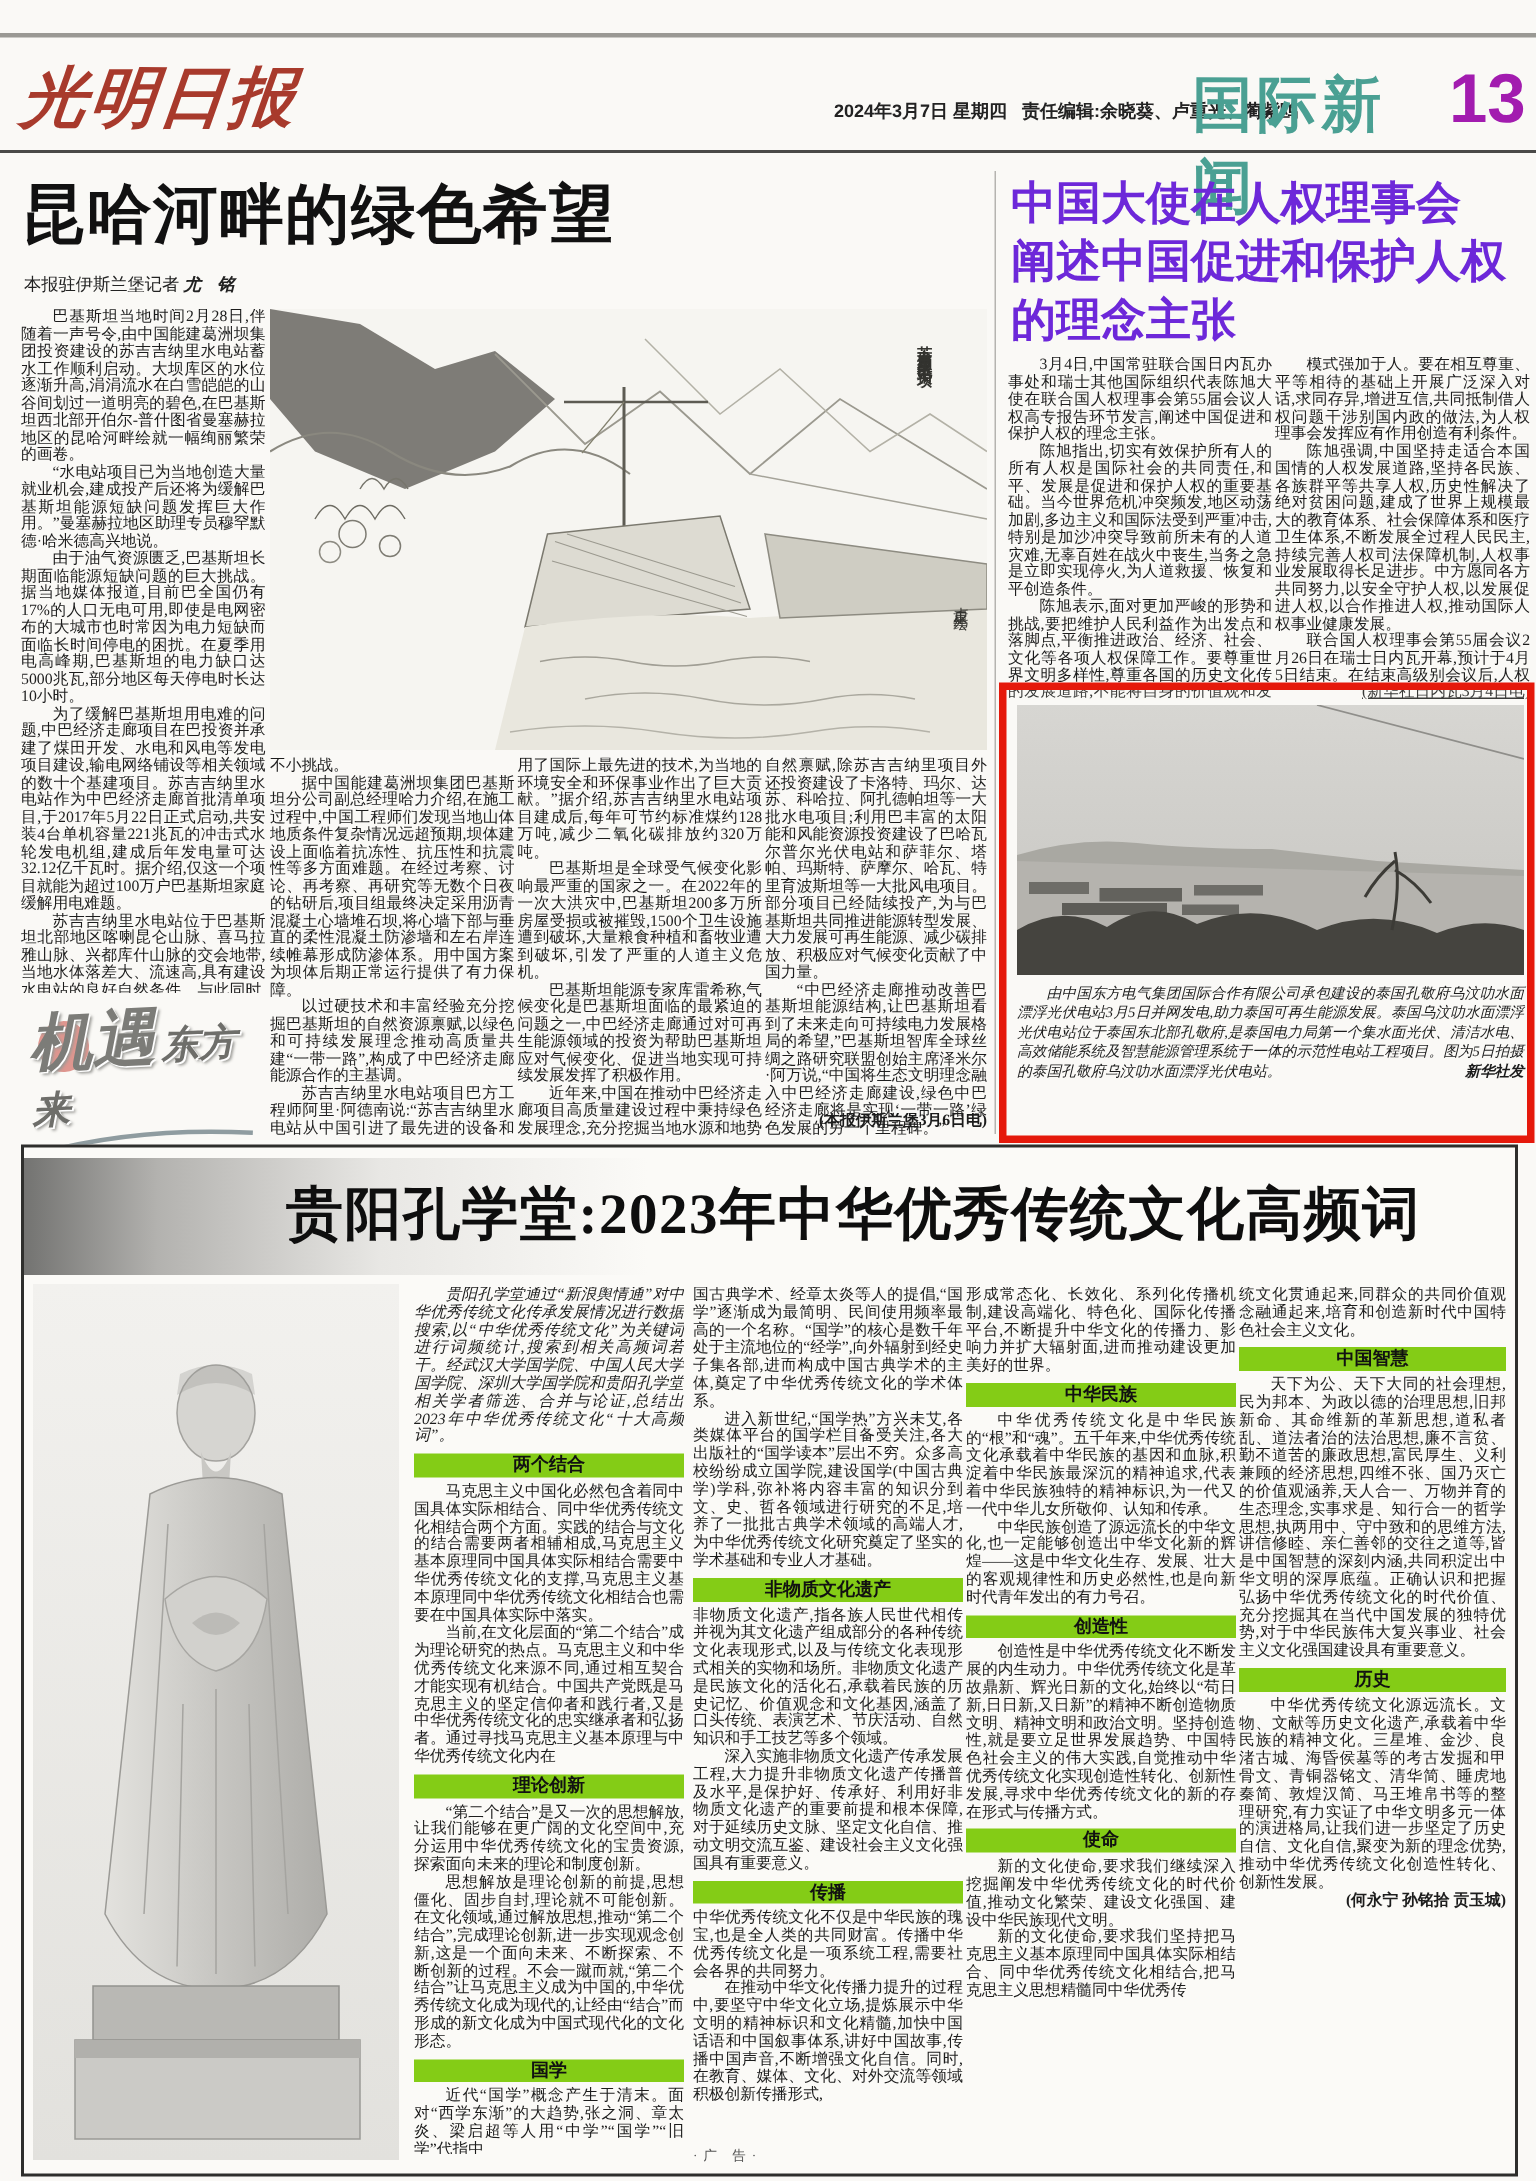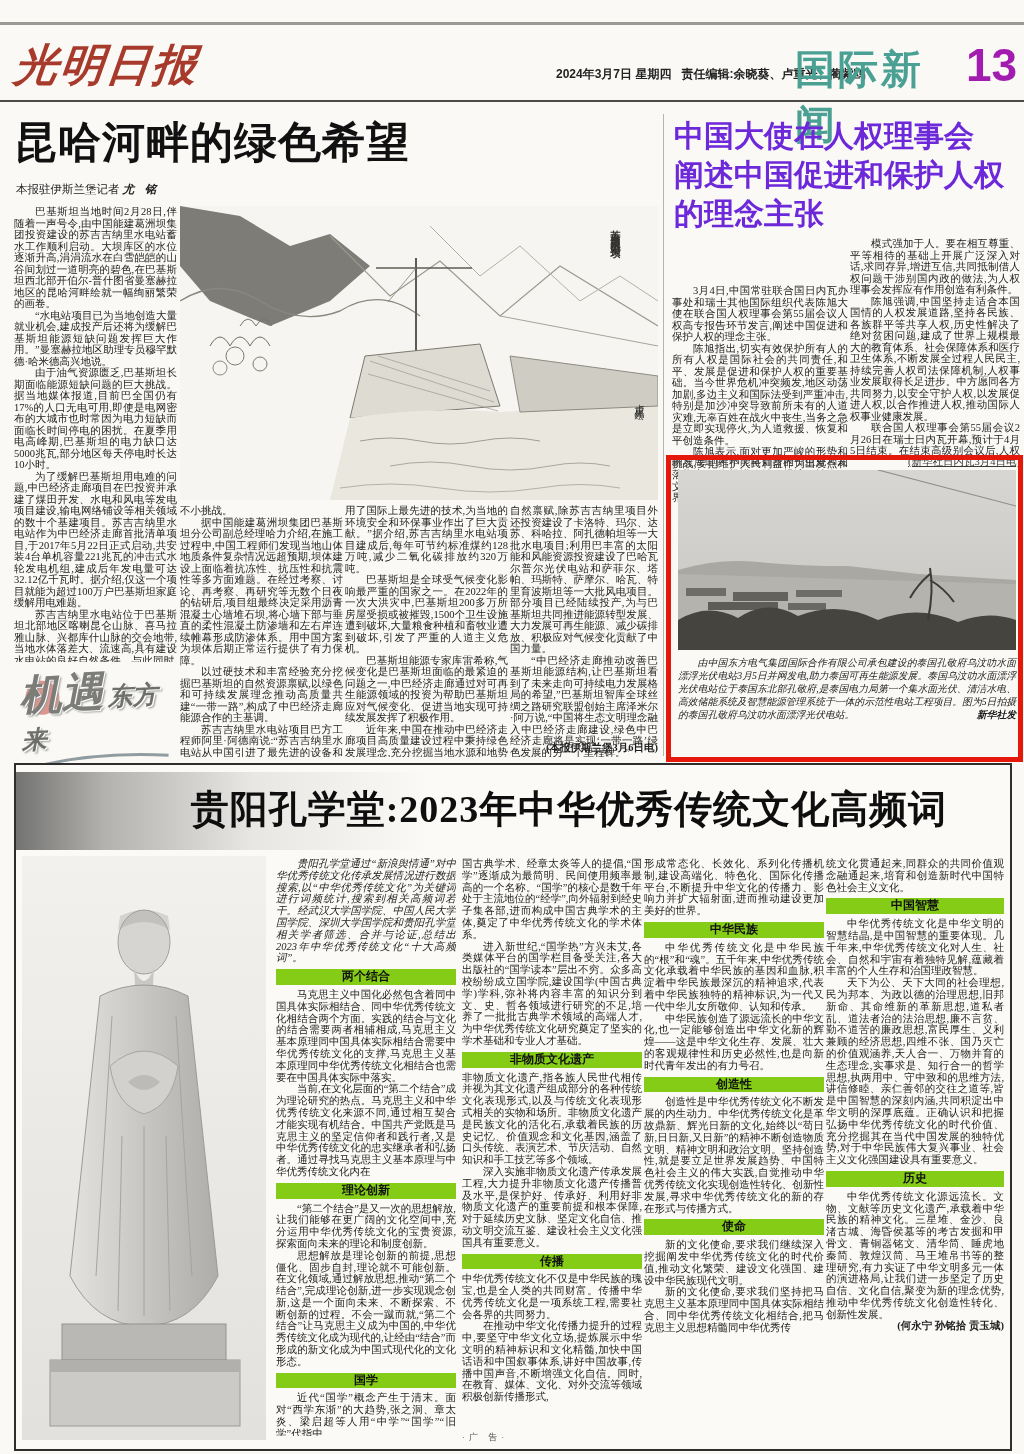--- a/index.html
+++ b/index.html
@@ -148,21 +148,21 @@
     </svg>
   </div>
 
   <div class="abs vdiv"></div>
 
   <div class="abs ra-title">
     <div>中国大使在人权理事会</div>
     <div>阐述中国促进和保护人权</div>
     <div>的理念主张</div>
   </div>
-  <div class="abs ncol" style="left:672px;top:238px;width:176px;height:218px;margin-top:47px;">
+  <div class="abs ncol" style="left:672px;top:238px;width:176px;height:218px;">
       <p>3月4日,中国常驻联合国日内瓦办事处和瑞士其他国际组织代表陈旭大使在联合国人权理事会第55届会议人权高专报告环节发言,阐述中国促进和保护人权的理念主张。</p>
       <p>陈旭指出,切实有效保护所有人的所有人权是国际社会的共同责任,和平、发展是促进和保护人权的重要基础。当今世界危机冲突频发,地区动荡加剧,多边主义和国际法受到严重冲击,特别是加沙冲突导致前所未有的人道灾难,无辜百姓在战火中丧生,当务之急是立即实现停火,为人道救援、恢复和平创造条件。</p>
       <p>陈旭表示,面对更加严峻的形势和挑战,要把维护人民利益作为出发点和落脚点,平衡推进政治、经济、社会、文化等各项人权保障工作。要尊重世界文明多样性,尊重各国的历史文化传统,尊重各国自主选择</p>
     </div>
   <div class="abs ncol obscured" style="left:672px;top:456px;width:176px;height:11px;overflow:hidden;">
     <p style="text-indent:0;">的发展道路,不能将自身的价值观和发展</p>
   </div>
   <div class="abs ncol" style="left:850px;top:238px;width:170px;height:218px;">
       <p>模式强加于人。要在相互尊重、平等相待的基础上开展广泛深入对话,求同存异,增进互信,共同抵制借人权问题干涉别国内政的做法,为人权理事会发挥应有作用创造有利条件。</p>
       <p>陈旭强调,中国坚持走适合本国国情的人权发展道路,坚持各民族、各族群平等共享人权,历史性解决了绝对贫困问题,建成了世界上规模最大的教育体系、社会保障体系和医疗卫生体系,不断发展全过程人民民主,持续完善人权司法保障机制,人权事业发展取得长足进步。中方愿同各方共同努力,以安全守护人权,以发展促进人权,以合作推进人权,推动国际人权事业健康发展。</p>
@@ -287,21 +287,20 @@
         <p>新的文化使命,要求我们坚持把马克思主义基本原理同中国具体实际相结合、同中华优秀传统文化相结合,把马克思主义思想精髓同中华优秀传</p>
       </div>
   </div>
 
   <div class="abs fcol" style="left:826px;top:858px;width:178px;height:578px;">
     <div class="cont">
         <p>统文化贯通起来,同群众的共同价值观念融通起来,培育和创造新时代中国特色社会主义文化。</p>
       </div>
     <h3>中国智慧</h3>
     <div>
-        <p>中华优秀传统文化是中华文明的智慧结晶,是中国智慧的重要体现。几千年来,中华优秀传统文化对人生、社会、自然和宇宙有着独特见解,蕴藏着丰富的个人生存和治国理政智慧。</p>
         <p>天下为公、天下大同的社会理想,民为邦本、为政以德的治理思想,旧邦新命、其命维新的革新思想,道私者乱、道法者治的法治思想,廉不言贫、勤不道苦的廉政思想,富民厚生、义利兼顾的经济思想,四维不张、国乃灭亡的价值观涵养,天人合一、万物并育的生态理念,实事求是、知行合一的哲学思想,执两用中、守中致和的思维方法,讲信修睦、亲仁善邻的交往之道等,皆是中国智慧的深刻内涵,共同积淀出中华文明的深厚底蕴。正确认识和把握弘扬中华优秀传统文化的时代价值、充分挖掘其在当代中国发展的独特优势,对于中华民族伟大复兴事业、社会主义文化强国建设具有重要意义。</p>
       </div>
     <h3>历史</h3>
     <div>
         <p>中华优秀传统文化源远流长。文物、文献等历史文化遗产,承载着中华民族的精神文化。三星堆、金沙、良渚古城、海昏侯墓等的考古发掘和甲骨文、青铜器铭文、清华简、睡虎地秦简、敦煌汉简、马王堆帛书等的整理研究,有力实证了中华文明多元一体的演进格局,让我们进一步坚定了历史自信、文化自信,聚变为新的理念优势,推动中华优秀传统文化创造性转化、创新性发展。</p>
       </div>
     <p class="fattr" style="text-indent:0;">(何永宁 孙铭拾 贡玉城)</p>
   </div>
 
   <div class="abs admark">·广 告·</div>

